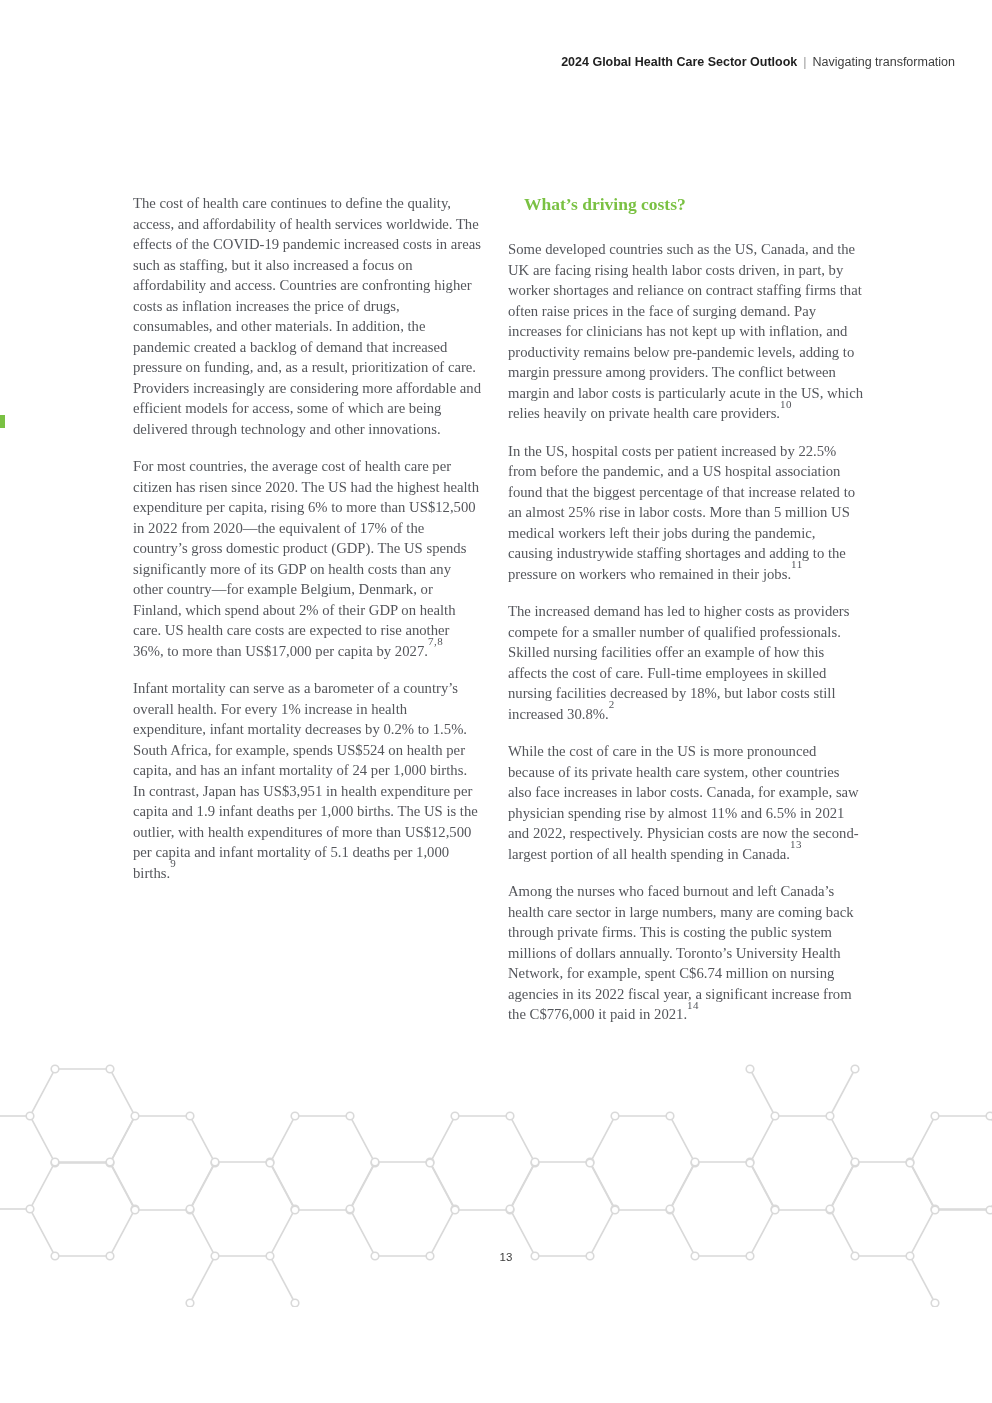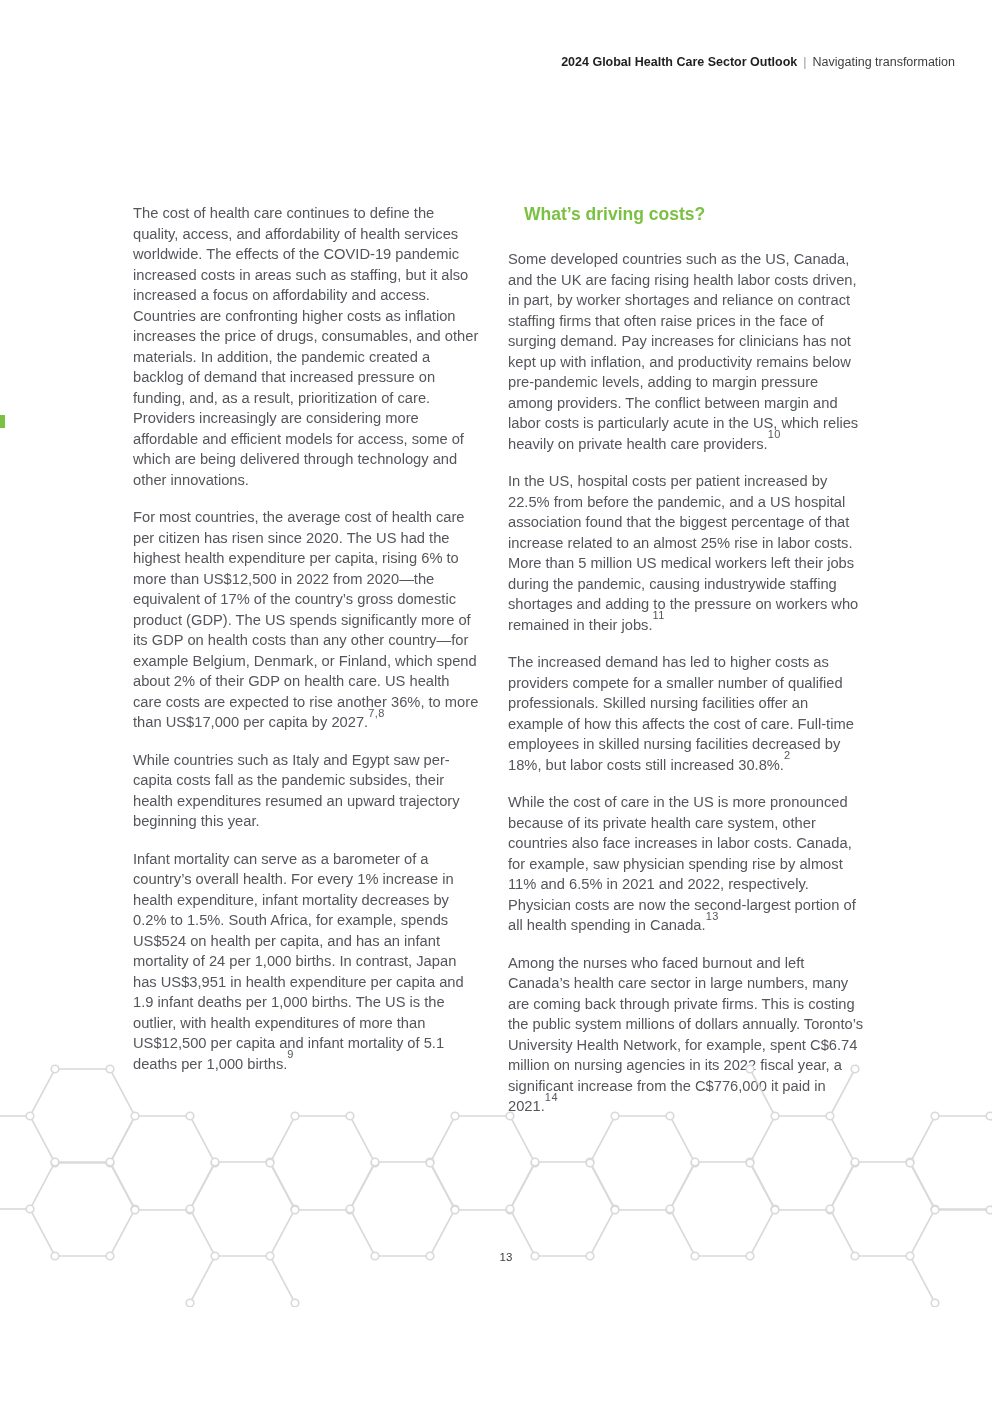--- a/index.html
+++ b/index.html
@@ -19,21 +19,21 @@
   }
   .ht-bold{font-weight:700;color:#1f1f1f;}
   .ht-sep{color:#9a9a9a;margin:0 6px;}
   .ht-reg{color:#3d3d3d;}
   
   .edge-tab{
     position:absolute;left:0;top:415px;width:5px;height:13px;
     background:#7AC143;
   }
   
-  .col{position:absolute;top:203px;font-size:14.7px;line-height:20.5px;}
+  .col{position:absolute;top:193px;font-size:14.7px;line-height:20.5px;font-family:Liberation Serif, serif;}
   .col-left{left:133px;width:349px;}
   .col-right{left:508px;width:356px;}
   .col p{margin:0 0 17px 0;}
   .col h2{
     margin:0 0 24px 16px;
     font-size:17.5px;line-height:22px;font-weight:700;
     color:#7AC143;
   }
   sup.fn{
     font-size:11px;line-height:0;position:relative;top:-4.5px;
@@ -58,21 +58,20 @@
 
   <header class="hdr">
     <span class="ht-bold">2024 Global Health Care Sector Outlook</span><span class="ht-sep">|</span><span class="ht-reg">Navigating transformation</span>
   </header>
 
   <div class="edge-tab"></div>
 
   <section class="col col-left">
     <p><span>The cost of health care continues to define the quality, access, and affordability of health services worldwide. The effects of the COVID-19 pandemic increased costs in areas such as staffing, but it also increased a focus on affordability and access. Countries are confronting higher costs as inflation increases the price of drugs, consumables, and other materials. In addition, the pandemic created a backlog of demand that increased pressure on funding, and, as a result, prioritization of care. Providers increasingly are considering more affordable and efficient models for access, some of which are being delivered through technology and other innovations.</span></p>
     <p><span>For most countries, the average cost of health care per citizen has risen since 2020. The US had the highest health expenditure per capita, rising 6% to more than US$12,500 in 2022 from 2020—the equivalent of 17% of the country’s gross domestic product (GDP). The US spends significantly more of its GDP on health costs than any other country—for example Belgium, Denmark, or Finland, which spend about 2% of their GDP on health care. US health care costs are expected to rise another 36%, to more than US$17,000 per capita by 2027.</span><sup class="fn">7,8</sup></p>
-    <p><span>While countries such as Italy and Egypt saw per-capita costs fall as the pandemic subsides, their health expenditures resumed an upward trajectory beginning this year.</span></p>
     <p><span>Infant mortality can serve as a barometer of a country’s overall health. For every 1% increase in health expenditure, infant mortality decreases by 0.2% to 1.5%. South Africa, for example, spends US$524 on health per capita, and has an infant mortality of 24 per 1,000 births. In contrast, Japan has US$3,951 in health expenditure per capita and 1.9 infant deaths per 1,000 births. The US is the outlier, with health expenditures of more than US$12,500 per capita and infant mortality of 5.1 deaths per 1,000 births.</span><sup class="fn">9</sup></p>
   </section>
 
   <section class="col col-right">
     <h2>What’s driving costs?</h2>
     <p><span>Some developed countries such as the US, Canada, and the UK are facing rising health labor costs driven, in part, by worker shortages and reliance on contract staffing firms that often raise prices in the face of surging demand. Pay increases for clinicians has not kept up with inflation, and productivity remains below pre-pandemic levels, adding to margin pressure among providers. The conflict between margin and labor costs is particularly acute in the US, which relies heavily on private health care providers.</span><sup class="fn">10</sup></p>
     <p><span>In the US, hospital costs per patient increased by 22.5% from before the pandemic, and a US hospital association found that the biggest percentage of that increase related to an almost 25% rise in labor costs. More than 5 million US medical workers left their jobs during the pandemic, causing industrywide staffing shortages and adding to the pressure on workers who remained in their jobs.</span><sup class="fn">11</sup></p>
     <p><span>The increased demand has led to higher costs as providers compete for a smaller number of qualified professionals. Skilled nursing facilities offer an example of how this affects the cost of care. Full-time employees in skilled nursing facilities decreased by 18%, but labor costs still increased 30.8%.</span><sup class="fn">2</sup></p>
     <p><span>While the cost of care in the US is more pronounced because of its private health care system, other countries also face increases in labor costs. Canada, for example, saw physician spending rise by almost 11% and 6.5% in 2021 and 2022, respectively. Physician costs are now the second-largest portion of all health spending in Canada.</span><sup class="fn">13</sup></p>
     <p><span>Among the nurses who faced burnout and left Canada’s health care sector in large numbers, many are coming back through private firms. This is costing the public system millions of dollars annually. Toronto’s University Health Network, for example, spent C$6.74 million on nursing agencies in its 2022 fiscal year, a significant increase from the C$776,000 it paid in 2021.</span><sup class="fn">14</sup></p>

